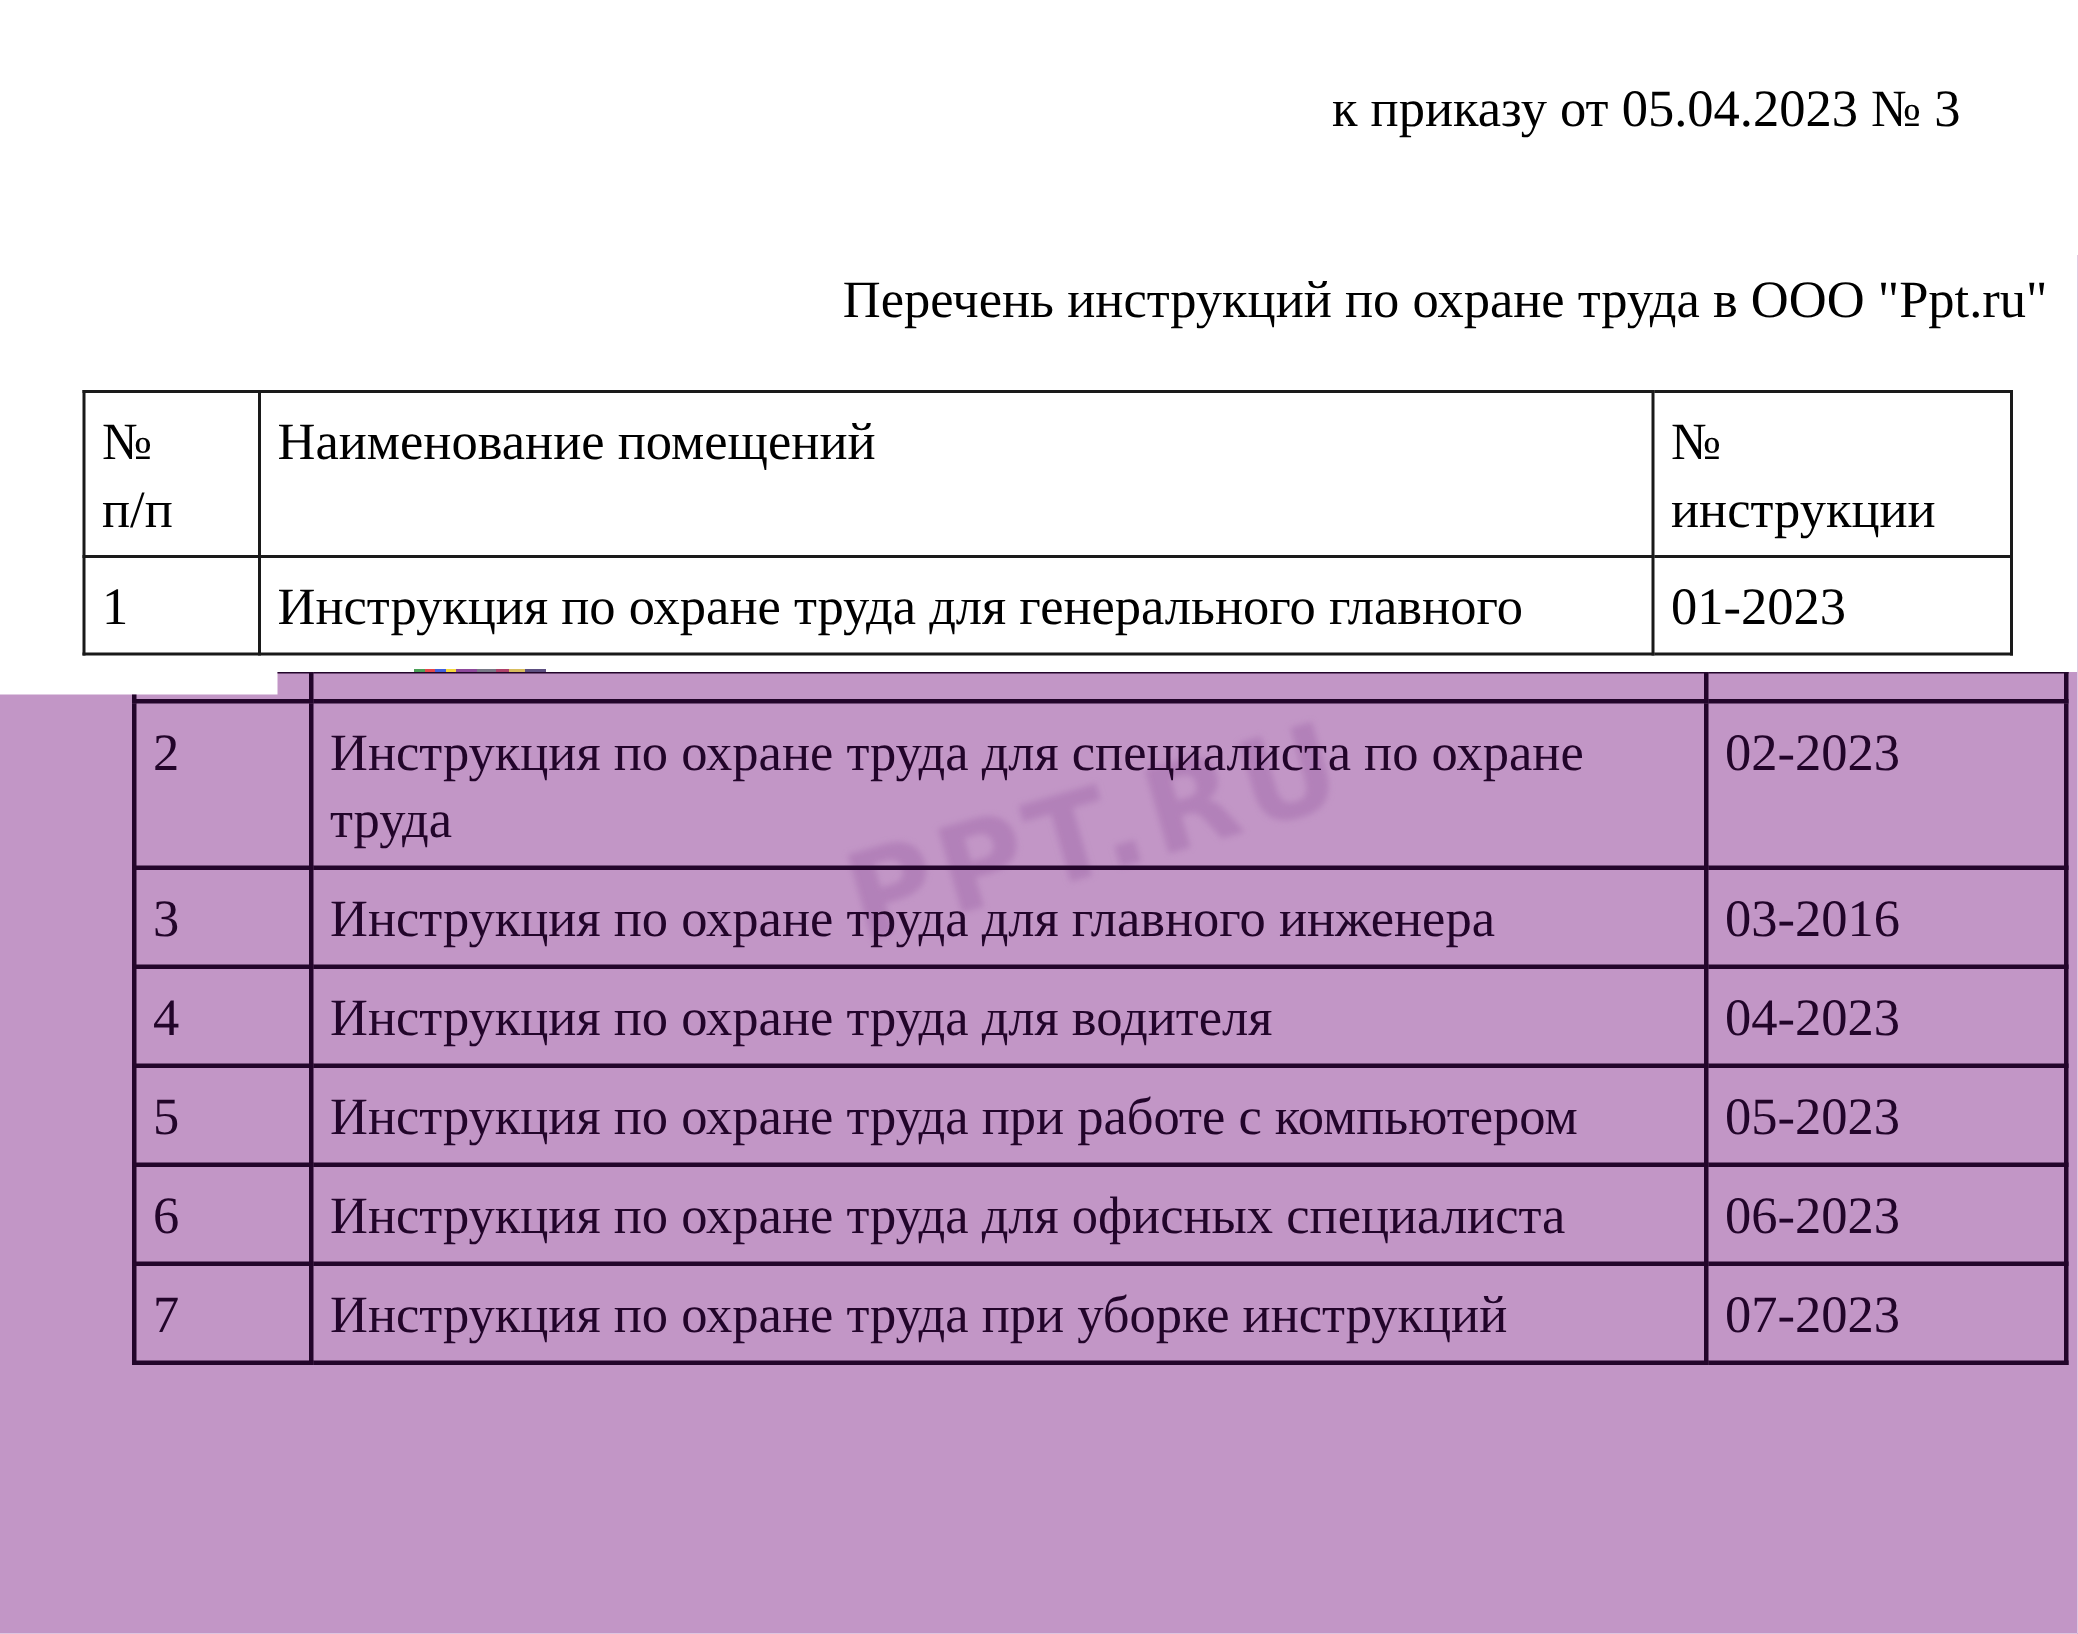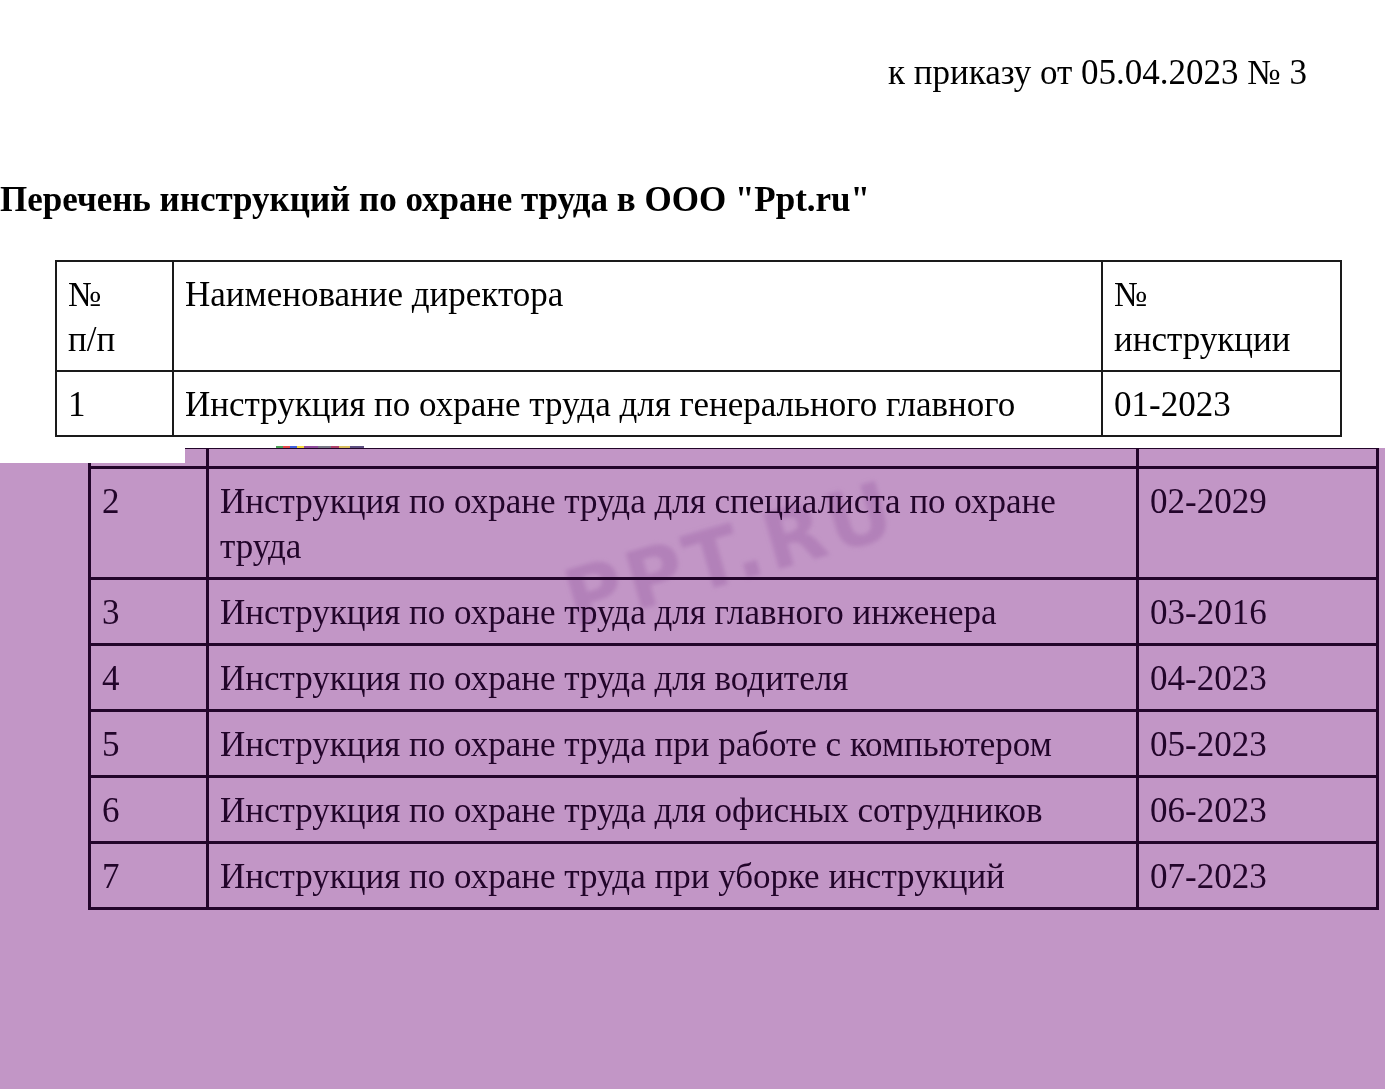--- a/index.html
+++ b/index.html
@@ -8,21 +8,21 @@
     background: #ffffff;
     font-family: "Liberation Serif", "DejaVu Serif", serif;
     color: #000;
   }
   .appendix {
     position: absolute; right: 78px; top: 50px;
     text-align: right; font-size: 35px; line-height: 45px;
   }
   .doc-title {
     position: absolute; left: 0; width: 1365px; top: 178px;
-    text-align: left; font-size: 35px; font-weight: bold; line-height: 44px;
+    text-align: right; font-size: 35px; font-weight: normal; line-height: 44px;
   }
   table.doc-table {
     position: absolute; border-collapse: collapse;
     font-size: 35px; line-height: 45px;
   }
   table.doc-table td {
     vertical-align: top; padding: 10px 10px 8px 11px;
     border: 2px solid #1a1a1a;
   }
   .top-table { left: 55px; top: 260px; }
@@ -63,21 +63,21 @@
 
 <div class="doc-title">Перечень инструкций по охране труда в ООО "Ppt.ru"</div>
 
 <table class="doc-table top-table">
   <tbody>
       <tr>
     <td class="col1">
       <div>№</div>
       <div>п/п</div>
     </td>
-    <td class="col2">Наименование директора</td>
+    <td class="col2">Наименование помещений</td>
     <td class="col3">
       <div>№</div>
       <div>инструкции</div>
     </td>
   </tr>
   <tr>
     <td class="col1">1</td>
     <td class="col2">Инструкция по охране труда для генерального главного</td>
     <td class="col3">01-2023</td>
   </tr>
@@ -91,40 +91,40 @@
   <table class="doc-table">
     <tbody>
         <tr class="row-partial">
       <td class="col1"></td>
       <td class="col2"></td>
       <td class="col3"></td>
     </tr>
     <tr>
       <td class="col1">2</td>
       <td class="col2">Инструкция по охране труда для специалиста по охране труда</td>
-      <td class="col3">02-2029</td>
+      <td class="col3">02-2023</td>
     </tr>
     <tr>
       <td class="col1">3</td>
       <td class="col2">Инструкция по охране труда для главного инженера</td>
       <td class="col3">03-2016</td>
     </tr>
     <tr>
       <td class="col1">4</td>
       <td class="col2">Инструкция по охране труда для водителя</td>
       <td class="col3">04-2023</td>
     </tr>
     <tr>
       <td class="col1">5</td>
       <td class="col2">Инструкция по охране труда при работе с компьютером</td>
       <td class="col3">05-2023</td>
     </tr>
     <tr>
       <td class="col1">6</td>
-      <td class="col2">Инструкция по охране труда для офисных сотрудников</td>
+      <td class="col2">Инструкция по охране труда для офисных специалиста</td>
       <td class="col3">06-2023</td>
     </tr>
     <tr>
       <td class="col1">7</td>
       <td class="col2">Инструкция по охране труда при уборке инструкций</td>
       <td class="col3">07-2023</td>
     </tr>
   </tbody>
     </table>
 </div>

